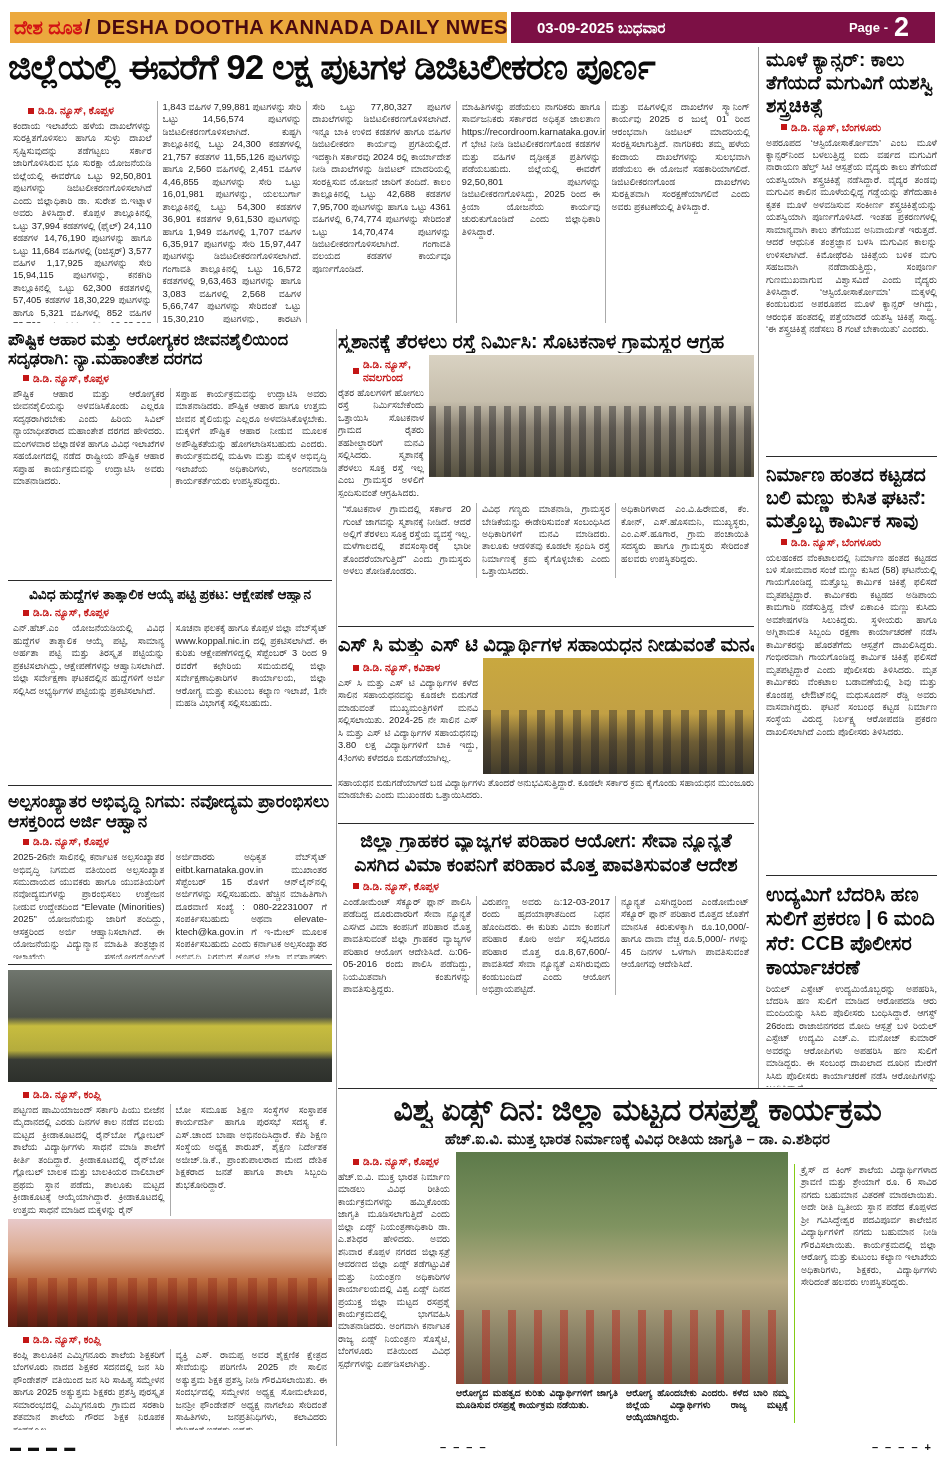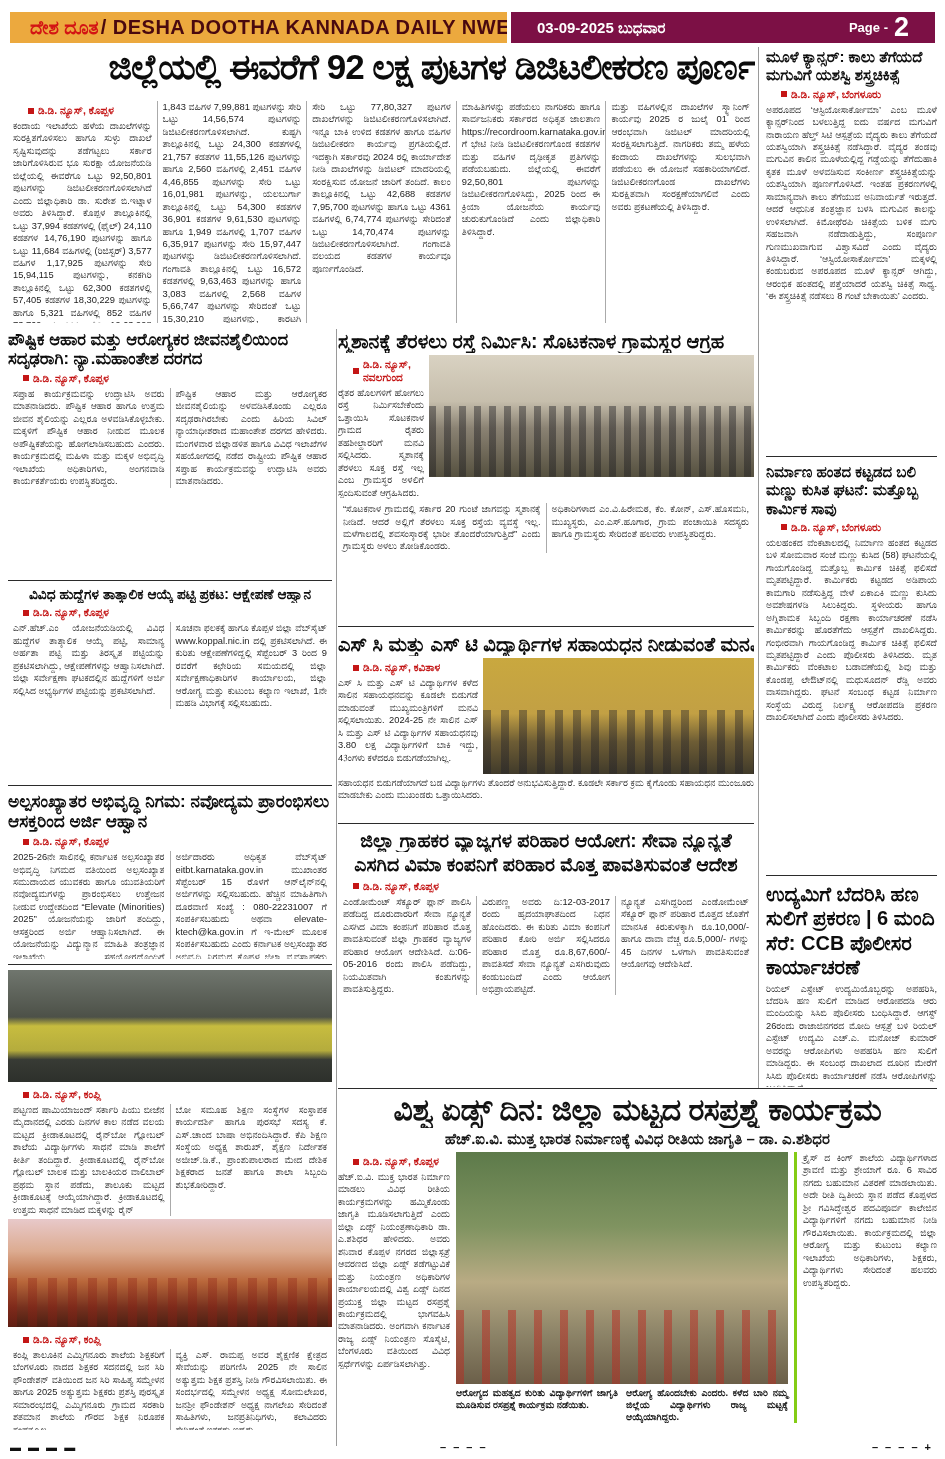--- a/index.html
+++ b/index.html
@@ -1,31 +1,31 @@
 <!DOCTYPE html>
 <html><head>
 <meta charset="utf-8">
 <style>
   html,body{margin:0;padding:0;background:#e9e7e2;}
   .page{position:relative;width:945px;height:1459px;background:#ffffff;margin:0 auto;
         font-family:"Liberation Sans","DejaVu Sans",sans-serif;color:#141414;overflow:hidden;}
   
   .masthead{position:absolute;top:12px;left:10px;width:925px;height:31px;display:flex;}
-  .mast-left{flex:1;background:#eca93e;display:flex;align-items:center;padding:0 20px;overflow:hidden;}
+  .mast-left{flex:1;background:#eca93e;display:flex;align-items:center;padding:0 4px;overflow:hidden;}
   .mast-title-kn{color:#d31414;font-weight:bold;font-size:19px;white-space:nowrap;}
   .mast-title-en{color:#49090f;font-weight:bold;font-size:20px;letter-spacing:.5px;white-space:nowrap;margin-left:2px;}
   .mast-right{width:372px;background:#7c1045;margin-left:4px;display:flex;align-items:center;
               justify-content:space-between;padding:0 26px;color:#fff;}
   .mast-date{font-weight:bold;font-size:15px;white-space:nowrap;}
   .mast-page{display:flex;align-items:center;gap:6px;}
   .mast-page-label{font-weight:bold;font-size:13px;}
   .mast-page-num{font-weight:bold;font-size:27px;line-height:1;}
   
   .h-main{position:absolute;top:47px;left:8px;width:747px;height:51px;font-weight:800;font-size:35px;
-          letter-spacing:-1px;white-space:nowrap;overflow:hidden;color:#0c0c0c;text-align:right;}
+          letter-spacing:-1px;white-space:nowrap;overflow:hidden;color:#0c0c0c;}
   .byline{display:flex;align-items:center;gap:4px;color:#c41616;font-weight:bold;font-size:10.5px;margin:3px 0;padding-left:15px;}
   .byline .sq{width:6px;height:6px;background:#c41616;flex:0 0 auto;}
   .body-txt{font-size:9.3px;line-height:1.34;text-align:justify;color:#1c1c1c;margin:0;}
   .rule{border-top:1.6px solid #2b2b2b;margin:5px 0;}
   .cols{display:flex;}
   .cols p{flex:1;padding:0 5px;margin:0;}
   .cols p + p{border-left:1px solid #aaa;}
   .photo{width:100%;background:#888;}
   .h-med{font-weight:800;color:#0d0d0d;line-height:1.18;margin:1px 0 2px 0;}
   
@@ -39,29 +39,29 @@
   .lh1{font-size:13.8px;text-align:center;white-space:nowrap;overflow:hidden;}
   .block{overflow:hidden;}
   
   .mid-col{position:absolute;top:329px;left:338px;width:416px;height:756px;overflow:hidden;}
   .mh{font-size:19.5px;white-space:nowrap;overflow:hidden;}
   .split{display:flex;gap:5px;margin-top:2px;}
   .split .txt{overflow:hidden;}
   
   .right-col{position:absolute;top:47px;left:758px;width:179px;height:1041px;overflow:hidden;
              border-left:1px solid #9a9a9a;padding-left:7px;box-sizing:border-box;}
-  .rh{font-size:15px;line-height:1.22;}
+  .rh{font-size:19px;line-height:1.22;}
   
   .bottom-art{position:absolute;top:1088px;left:338px;width:599px;height:360px;overflow:hidden;}
   .bh{font-size:30px;text-align:center;white-space:nowrap;overflow:hidden;font-weight:800;letter-spacing:-.5px;}
   .bsub{font-size:15px;text-align:center;font-weight:bold;margin:2px 0 4px 0;}
   .brow{display:flex;gap:6px;}
   .bleft{width:112px;flex:0 0 auto;overflow:hidden;}
   .bcenter{width:332px;flex:0 0 auto;}
-  .bright{flex:1;border-left:3px solid #84cc16;padding-left:6px;overflow:hidden;}
+  .bright{flex:1;border-left:1px solid #84cc16;padding-left:6px;overflow:hidden;margin-top:12px;}
   .bcaps{display:flex;gap:8px;margin-top:3px;}
   .bcaps p{flex:1;margin:0;font-size:9.3px;font-weight:bold;line-height:1.3;text-align:justify;}
   
   .ph-smashana{height:122px;background:
      repeating-linear-gradient(90deg,rgba(25,25,30,.42) 0 7px,rgba(0,0,0,0) 7px 15px) 0 100%/100% 58% no-repeat,
      linear-gradient(180deg,#d9d2c2 0%,#c6beac 38%,#8a8273 60%,#55503f 100%);}
   .ph-scst{height:116px;background:
      repeating-linear-gradient(90deg,rgba(30,30,40,.40) 0 8px,rgba(0,0,0,0) 8px 18px) 0 100%/100% 55% no-repeat,
      linear-gradient(180deg,#c9a83f 0%,#c2a044 48%,#6e5d35 72%,#403a2a 100%);}
   .ph-rainbow{height:112px;background:
@@ -121,22 +121,22 @@
 
   <div class="left-col">
 
     <div class="block" style="height:246px;">
       <div class="h-med lh2">ಪೌಷ್ಟಿಕ ಆಹಾರ ಮತ್ತು ಆರೋಗ್ಯಕರ ಜೀವನಶೈಲಿಯಿಂದ ಸದೃಢರಾಗಿ: ನ್ಯಾ.ಮಹಾಂತೇಶ ದರಗದ</div>
       <div class="byline">
         <span class="sq"></span>
         <span>ಡಿ.ಡಿ. ನ್ಯೂಸ್, ಕೊಪ್ಪಳ</span>
       </div>
       <div class="cols">
+        <p class="body-txt">ಪೌಷ್ಟಿಕ ಆಹಾರ ಮತ್ತು ಆರೋಗ್ಯಕರ ಜೀವನಶೈಲಿಯನ್ನು ಅಳವಡಿಸಿಕೊಂಡು ಎಲ್ಲರೂ ಸದೃಢರಾಗಿರಬೇಕು ಎಂದು ಹಿರಿಯ ಸಿವಿಲ್ ನ್ಯಾಯಾಧೀಶರಾದ ಮಹಾಂತೇಶ ದರಗದ ಹೇಳಿದರು. ಮಂಗಳವಾರ ಜಿಲ್ಲಾಡಳಿತ ಹಾಗೂ ವಿವಿಧ ಇಲಾಖೆಗಳ ಸಹಯೋಗದಲ್ಲಿ ನಡೆದ ರಾಷ್ಟ್ರೀಯ ಪೌಷ್ಟಿಕ ಆಹಾರ ಸಪ್ತಾಹ ಕಾರ್ಯಕ್ರಮವನ್ನು ಉದ್ಘಾಟಿಸಿ ಅವರು ಮಾತನಾಡಿದರು.</p>
         <p class="body-txt">ಸಪ್ತಾಹ ಕಾರ್ಯಕ್ರಮವನ್ನು ಉದ್ಘಾಟಿಸಿ ಅವರು ಮಾತನಾಡಿದರು. ಪೌಷ್ಟಿಕ ಆಹಾರ ಹಾಗೂ ಉತ್ತಮ ಜೀವನ ಶೈಲಿಯನ್ನು ಎಲ್ಲರೂ ಅಳವಡಿಸಿಕೊಳ್ಳಬೇಕು. ಮಕ್ಕಳಿಗೆ ಪೌಷ್ಟಿಕ ಆಹಾರ ನೀಡುವ ಮೂಲಕ ಅಪೌಷ್ಟಿಕತೆಯನ್ನು ಹೋಗಲಾಡಿಸಬಹುದು ಎಂದರು. ಕಾರ್ಯಕ್ರಮದಲ್ಲಿ ಮಹಿಳಾ ಮತ್ತು ಮಕ್ಕಳ ಅಭಿವೃದ್ಧಿ ಇಲಾಖೆಯ ಅಧಿಕಾರಿಗಳು, ಅಂಗನವಾಡಿ ಕಾರ್ಯಕರ್ತೆಯರು ಉಪಸ್ಥಿತರಿದ್ದರು.</p>
-        <p class="body-txt">ಪೌಷ್ಟಿಕ ಆಹಾರ ಮತ್ತು ಆರೋಗ್ಯಕರ ಜೀವನಶೈಲಿಯನ್ನು ಅಳವಡಿಸಿಕೊಂಡು ಎಲ್ಲರೂ ಸದೃಢರಾಗಿರಬೇಕು ಎಂದು ಹಿರಿಯ ಸಿವಿಲ್ ನ್ಯಾಯಾಧೀಶರಾದ ಮಹಾಂತೇಶ ದರಗದ ಹೇಳಿದರು. ಮಂಗಳವಾರ ಜಿಲ್ಲಾಡಳಿತ ಹಾಗೂ ವಿವಿಧ ಇಲಾಖೆಗಳ ಸಹಯೋಗದಲ್ಲಿ ನಡೆದ ರಾಷ್ಟ್ರೀಯ ಪೌಷ್ಟಿಕ ಆಹಾರ ಸಪ್ತಾಹ ಕಾರ್ಯಕ್ರಮವನ್ನು ಉದ್ಘಾಟಿಸಿ ಅವರು ಮಾತನಾಡಿದರು.</p>
       </div>
     </div>
     <div class="rule"></div>
 
     <div class="block" style="height:194px;">
       <div class="h-med lh1">ವಿವಿಧ ಹುದ್ದೆಗಳ ತಾತ್ಕಾಲಿಕ ಆಯ್ಕೆ ಪಟ್ಟಿ ಪ್ರಕಟ: ಆಕ್ಷೇಪಣೆ ಆಹ್ವಾನ</div>
       <div class="byline">
         <span class="sq"></span>
         <span>ಡಿ.ಡಿ. ನ್ಯೂಸ್, ಕೊಪ್ಪಳ</span>
       </div>
@@ -194,20 +194,21 @@
           <div class="byline">
             <span class="sq"></span>
             <span>ಡಿ.ಡಿ. ನ್ಯೂಸ್, ನವಲಗುಂದ</span>
           </div>
           <p class="body-txt">ರೈತರ ಹೊಲಗಳಿಗೆ ಹೋಗಲು ರಸ್ತೆ ನಿರ್ಮಿಸಬೇಕೆಂದು ಒತ್ತಾಯಿಸಿ ಸೊಟಕನಾಳ ಗ್ರಾಮದ ರೈತರು ತಹಶೀಲ್ದಾರರಿಗೆ ಮನವಿ ಸಲ್ಲಿಸಿದರು. ಸ್ಮಶಾನಕ್ಕೆ ತೆರಳಲು ಸೂಕ್ತ ರಸ್ತೆ ಇಲ್ಲ ಎಂಬ ಗ್ರಾಮಸ್ಥರ ಅಳಲಿಗೆ ಸ್ಪಂದಿಸುವಂತೆ ಆಗ್ರಹಿಸಿದರು.</p>
         </div>
         <div class="photo ph-smashana" style="flex:1;"></div>
       </div>
       <div class="cols" style="margin-top:4px;">
         <p class="body-txt">“ಸೊಟಕನಾಳ ಗ್ರಾಮದಲ್ಲಿ ಸರ್ಕಾರ 20 ಗುಂಟೆ ಜಾಗವನ್ನು ಸ್ಮಶಾನಕ್ಕೆ ನೀಡಿದೆ. ಆದರೆ ಅಲ್ಲಿಗೆ ತೆರಳಲು ಸೂಕ್ತ ರಸ್ತೆಯ ವ್ಯವಸ್ಥೆ ಇಲ್ಲ. ಮಳೆಗಾಲದಲ್ಲಿ ಶವಸಂಸ್ಕಾರಕ್ಕೆ ಭಾರೀ ತೊಂದರೆಯಾಗುತ್ತಿದೆ” ಎಂದು ಗ್ರಾಮಸ್ಥರು ಅಳಲು ತೋಡಿಕೊಂಡರು.</p>
+        <p class="body-txt">ವಿವಿಧ ಗಣ್ಯರು ಮಾತನಾಡಿ, ಗ್ರಾಮಸ್ಥರ ಬೇಡಿಕೆಯನ್ನು ಈಡೇರಿಸುವಂತೆ ಸಂಬಂಧಿಸಿದ ಅಧಿಕಾರಿಗಳಿಗೆ ಮನವಿ ಮಾಡಿದರು. ತಾಲೂಕು ಆಡಳಿತವು ಕೂಡಲೇ ಸ್ಪಂದಿಸಿ ರಸ್ತೆ ನಿರ್ಮಾಣಕ್ಕೆ ಕ್ರಮ ಕೈಗೊಳ್ಳಬೇಕು ಎಂದು ಒತ್ತಾಯಿಸಿದರು.</p>
         <p class="body-txt">ಅಧಿಕಾರಿಗಳಾದ ಎಂ.ವಿ.ಹಿರೇಮಠ, ಕೆಂ. ಕೋನ್, ಎಸ್.ಹೊಸಮನಿ, ಮುಖ್ಯಸ್ಥರು, ಎಂ.ಎಸ್.ಹೂಗಾರ, ಗ್ರಾಮ ಪಂಚಾಯಿತಿ ಸದಸ್ಯರು ಹಾಗೂ ಗ್ರಾಮಸ್ಥರು ಸೇರಿದಂತೆ ಹಲವರು ಉಪಸ್ಥಿತರಿದ್ದರು.</p>
       </div>
     </div>
     <div class="rule"></div>
 
     <div class="block" style="height:186px;">
       <div class="h-med mh">ಎಸ್ ಸಿ ಮತ್ತು ಎಸ್ ಟಿ ವಿದ್ಯಾರ್ಥಿಗಳ ಸಹಾಯಧನ ನೀಡುವಂತೆ ಮನವಿ</div>
       <div class="split">
         <div class="txt" style="width:140px;flex:0 0 auto;">
           <div class="byline">

